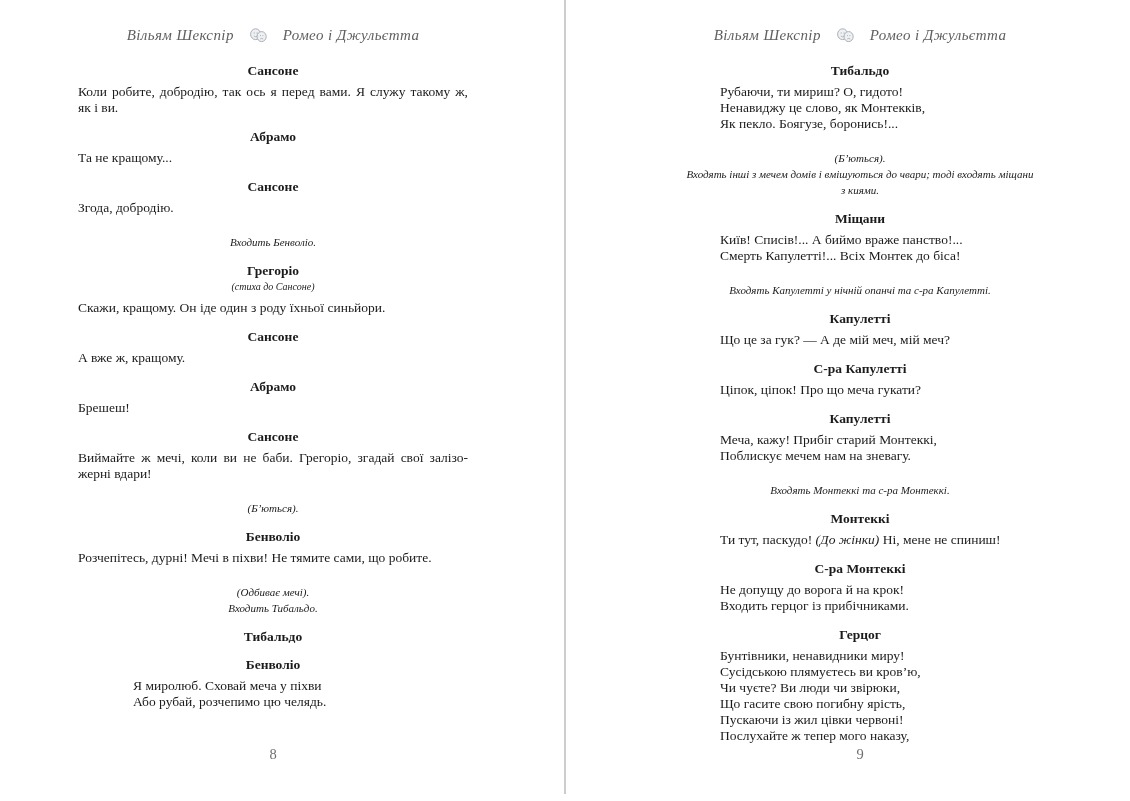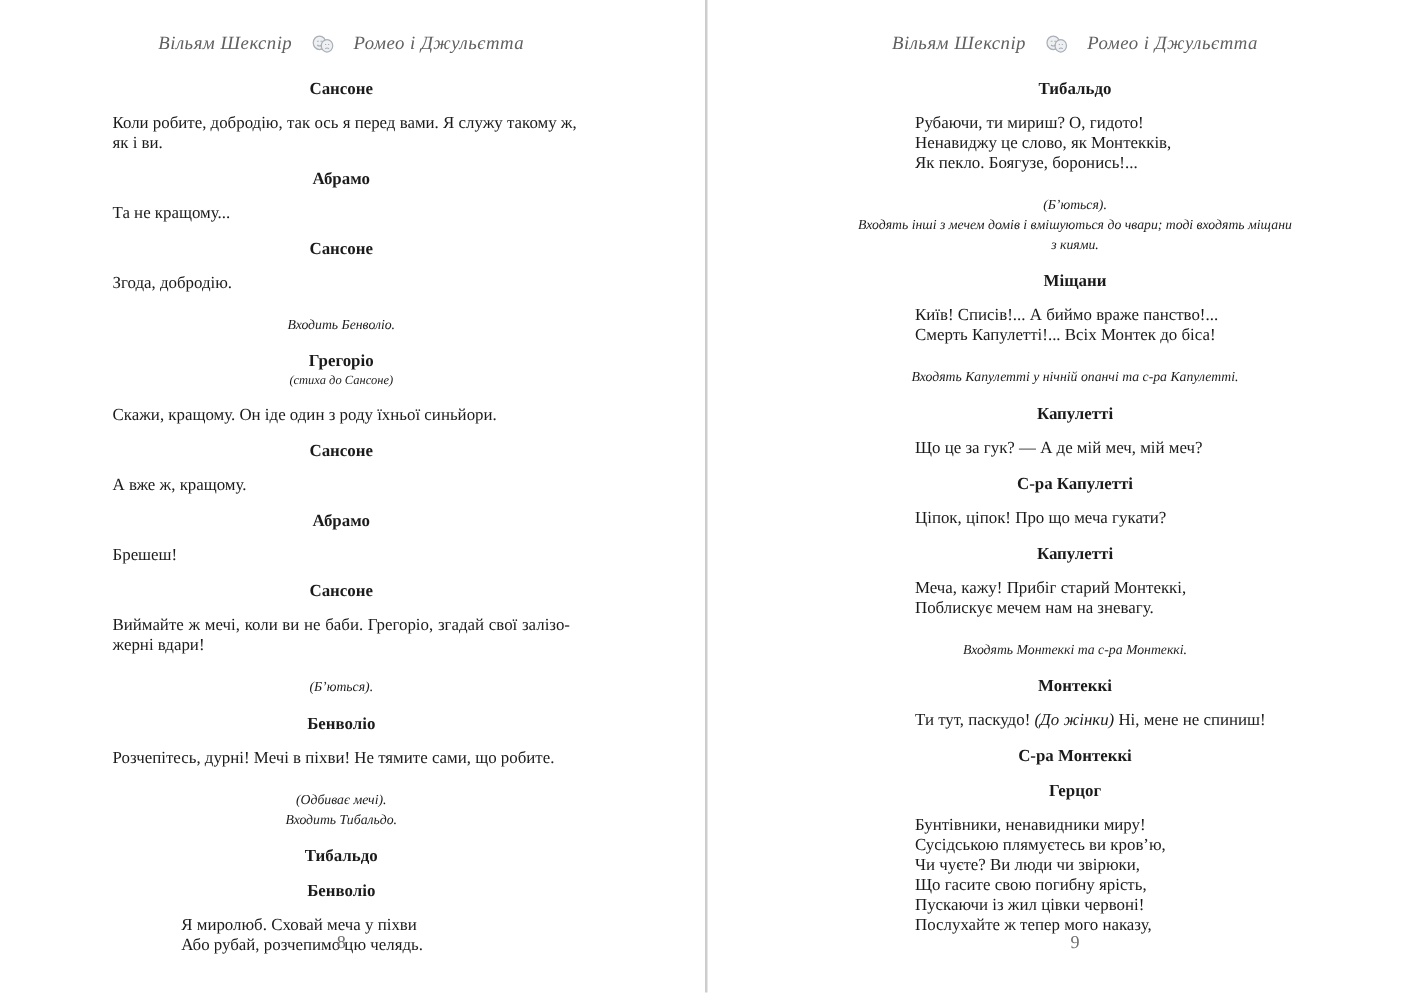--- a/index.html
+++ b/index.html
@@ -13,21 +13,21 @@
   .page-right{left:665px;width:390px;}
   .running-head{
     position:absolute;top:27px;left:0;right:0;display:flex;justify-content:center;align-items:center;
     gap:15px;font-style:italic;color:var(--header,#606060);font-size:15px;letter-spacing:.4px;white-space:nowrap;
   }
   .rh-icon{display:inline-flex;color:var(--icon,#aab0b8);line-height:0;}
   .content{position:absolute;top:63px;left:0;right:0;font-size:13.5px;line-height:16px;}
   .content > div:first-child{margin-top:0;}
   .block-name{font-weight:bold;text-align:center;margin:13px 0 6px;font-size:13.5px;line-height:15px;}
   .name-sub{font-weight:normal;font-style:italic;font-size:10px;line-height:14px;margin-top:2px;}
-  .block-prose,.block-verse{margin:12px;}
+  .block-prose,.block-verse{margin:0;}
   .prose-line{white-space:nowrap;text-align:left;}
   .prose-line.fill{text-align:justify;text-align-last:justify;}
   .verse-line{white-space:nowrap;padding-left:55px;}
   .block-stage{text-align:center;font-style:italic;font-size:11px;line-height:16px;margin:18px 0 13px;}
   .itl{font-style:italic;}
   .page-number{position:absolute;top:746px;left:0;right:0;text-align:center;color:var(--page_number,#6e6e6e);font-size:14.5px;}
 </style>
 </head>
 <body>
 
@@ -161,20 +161,24 @@
           <div class="verse-line">Поблискує мечем нам на зневагу.</div>
         </div>
         <div class="block-stage">
           <div class="stage-line">Входять Монтеккі та с-ра Монтеккі.</div>
         </div>
         <div class="block-name">Монтеккі</div>
         <div class="block-verse">
           <div class="verse-line">Ти тут, паскудо! <span class="itl">(До жінки)</span> Ні, мене не спиниш!</div>
         </div>
         <div class="block-name">С-ра Монтеккі</div>
+        <div class="block-verse">
+          <div class="verse-line">Не допущу до ворога й на крок!</div>
+          <div class="verse-line">Входить герцог із прибічниками.</div>
+        </div>
         <div class="block-name">Герцог</div>
         <div class="block-verse">
           <div class="verse-line">Бунтівники, ненавидники миру!</div>
           <div class="verse-line">Сусідською плямуєтесь ви кров’ю,</div>
           <div class="verse-line">Чи чуєте? Ви люди чи звірюки,</div>
           <div class="verse-line">Що гасите свою погибну ярість,</div>
           <div class="verse-line">Пускаючи із жил цівки червоні!</div>
           <div class="verse-line">Послухайте ж тепер мого наказу,</div>
         </div>
       </div>

